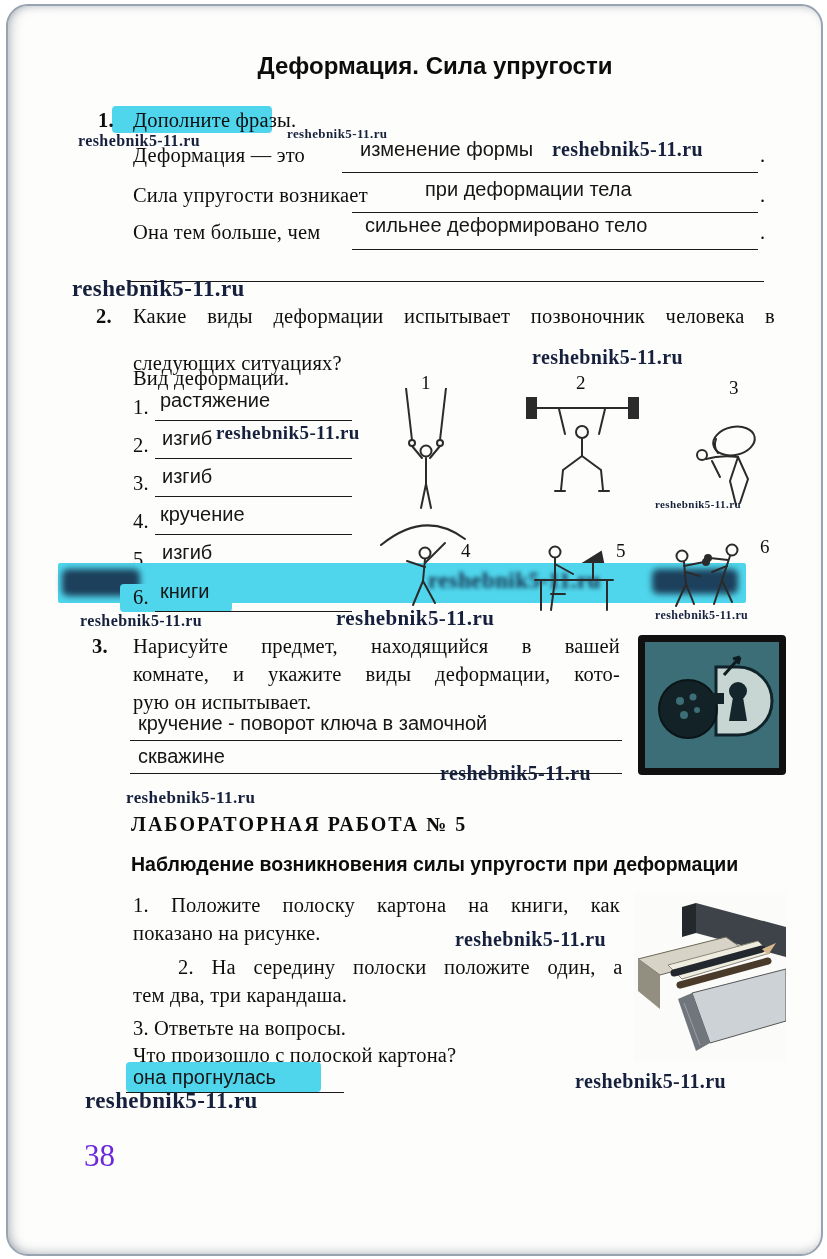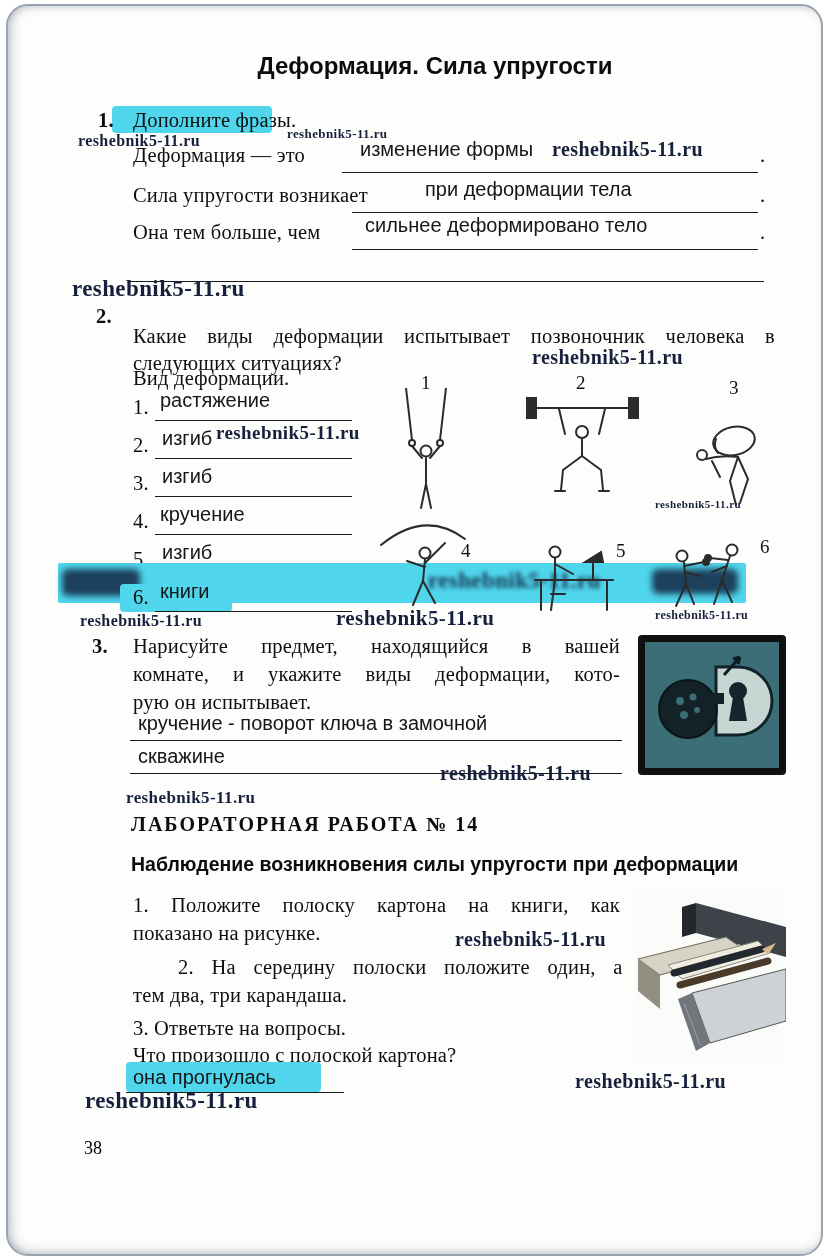--- a/index.html
+++ b/index.html
@@ -48,21 +48,21 @@
   .lab-title {
     position:absolute; font-family:"Liberation Serif", serif; font-weight:bold;
     font-size:20px; letter-spacing:2px; color:#0c0c0c;
   }
   .lab-subtitle {
     position:absolute; font-family:"Liberation Sans", sans-serif; font-weight:bold;
     font-size:19.5px; color:#0c0c0c; white-space:nowrap;
   }
   .page-num {
     position:absolute; font-family:"Liberation Serif", serif;
-    font-size:18px; color:#000000;
+    font-size:31px; color:#6d28d9;
   }
 </style>
 </head>
 <body>
 
 <div class="page-frame"></div>
 
 <div class="page-title">Деформация. Сила упругости</div>
 
 <div class="hl" style="left:112px; top:106px; width:160px; height:27px;"></div>
@@ -80,21 +80,21 @@
 <div class="body-line" style="left:760px; top:182px;">.</div>
 
 <div class="body-line" style="left:133px; top:219px;">Она тем больше, чем</div>
 <div class="answer" style="left:365px; top:214px;">сильнее деформировано тело</div>
 <div class="uline" style="left:352px; top:249px; width:406px;"></div>
 <div class="body-line" style="left:760px; top:219px;">.</div>
 
 <div class="uline" style="left:130px; top:281px; width:634px;"></div>
 
 <div class="body-line tnum" style="left:96px; top:303px;">2.</div>
-<div class="body-line jline" style="left:133px; top:303px; width:642px;margin-top:20px;">Какие виды деформации испытывает позвоночник человека в</div>
+<div class="body-line jline" style="left:133px; top:303px; width:642px;">Какие виды деформации испытывает позвоночник человека в</div>
 <div class="body-line" style="left:133px; top:350px;">следующих ситуациях?</div>
 
 <div class="body-line" style="left:133px; top:365px;text-align:right;">Вид деформации.</div>
 
 <div class="body-line" style="left:133px; top:394px;">1.</div>
 <div class="answer" style="left:160px; top:389px;">растяжение</div>
 <div class="uline" style="left:155px; top:420px; width:197px;"></div>
 
 <div class="body-line" style="left:133px; top:432px;">2.</div>
 <div class="answer" style="left:162px; top:427px;">изгиб</div>
@@ -233,21 +233,21 @@
     <circle cx="50" cy="74" r="29" fill="#132226" stroke="#0b1518" stroke-width="2"></circle>
     <circle cx="42" cy="66" r="4" fill="#3b6e76"></circle>
       <circle cx="55" cy="62" r="3.5" fill="#3b6e76"></circle>
     <circle cx="46" cy="80" r="4" fill="#3b6e76"></circle>
       <circle cx="59" cy="75" r="3" fill="#3b6e76"></circle>
     <rect x="66" y="58" width="20" height="11" fill="#132226"></rect>
     <path d="M86,40 L102,22 M102,22 l-7,2 M102,22 l-2,7" stroke="#0e1c20" stroke-width="3" fill="none"></path>
   </svg>
 </div>
 
-<div class="lab-title" style="left:131px; top:813px;">ЛАБОРАТОРНАЯ РАБОТА № 14</div>
+<div class="lab-title" style="left:131px; top:813px;">ЛАБОРАТОРНАЯ РАБОТА № 5</div>
 <div class="lab-subtitle" style="left:131px; top:853px;">Наблюдение возникновения силы упругости при деформации</div>
 
 <div class="body-line jline" style="left:133px; top:892px; width:487px;">1. Положите полоску картона на книги, как</div>
 <div class="body-line" style="left:133px; top:920px;">показано на рисунке.</div>
 
 <div class="body-line jline" style="left:133px; top:954px; width:487px;margin-left:45px;">2. На середину полоски положите один, а за-</div>
 <div class="body-line" style="left:133px; top:982px;">тем два, три карандаша.</div>
 
 <div class="body-line" style="left:133px; top:1015px;">3. Ответьте на вопросы.</div>
 <div class="body-line" style="left:133px; top:1042px;">Что произошло с полоской картона?</div>

